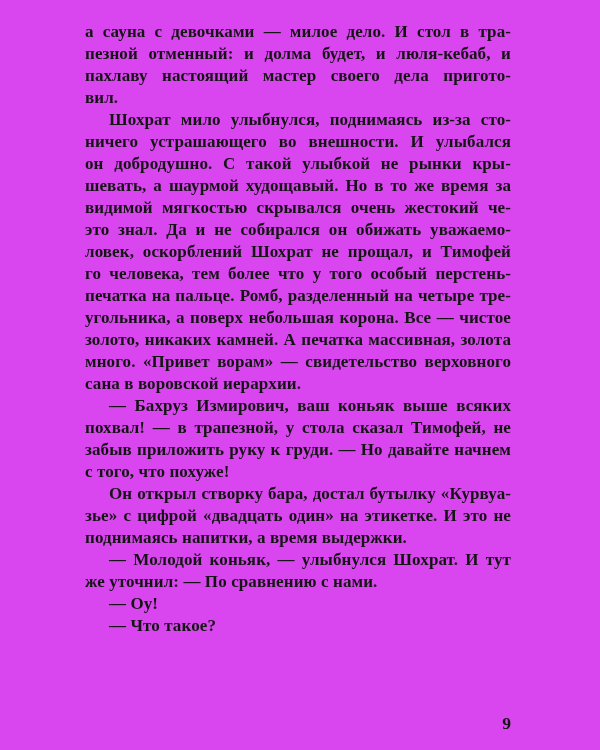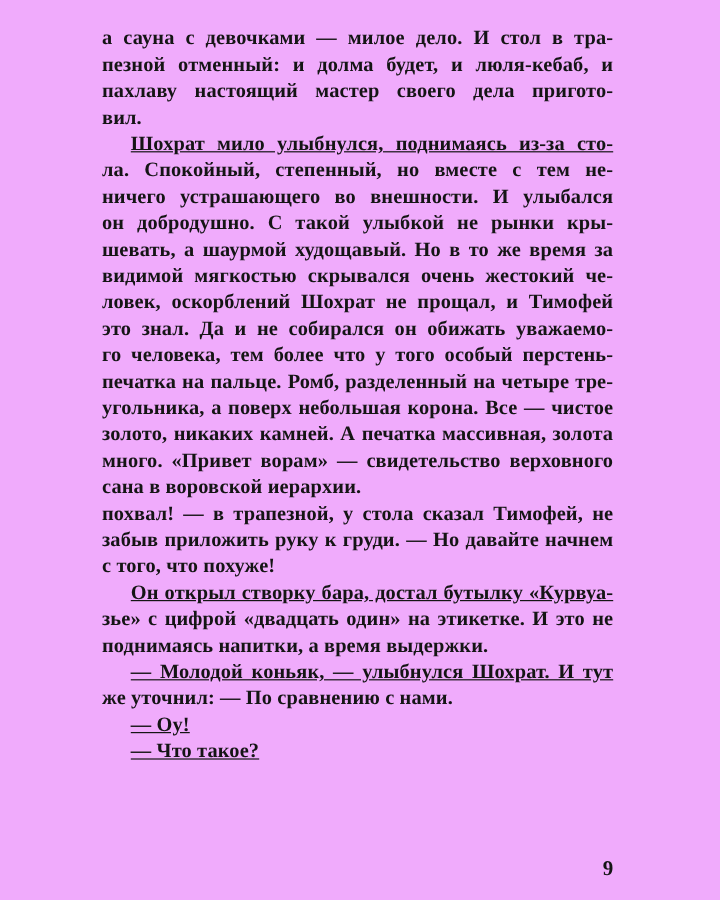--- a/index.html
+++ b/index.html
@@ -7,21 +7,21 @@
     padding: 0;
     width: 600px;
     height: 750px;
     background: #ffffff;
     overflow: hidden;
   }
   .book-page {
     position: relative;
     width: 600px;
     height: 750px;
-    background: #f0abfc;
+    background: #d946ef;
     color: #151515;
     font-family: "Liberation Serif", "DejaVu Serif", serif;
     font-weight: 600;
   }
   .text-col {
     position: absolute;
     left: 85px;
     top: 21px;
     width: 426px;
   }
@@ -33,21 +33,20 @@
     text-align: justify;
     text-align-last: justify;
     letter-spacing: 0.1px;
   }
   .line.noj {
     text-align: right;
     text-align-last: left;
   }
   .line.indent {
     text-indent: 24px;
-    text-decoration: underline;
   }
   .folio {
     position: absolute;
     left: 85px;
     top: 712px;
     width: 426px;
     text-align: right;
     font-size: 17.5px;
     line-height: 22px;
   }
@@ -55,33 +54,33 @@
 </head>
 <body>
 
 <div class="book-page">
   <div class="text-col" id="text-block">
       <div class="line">а сауна с девочками — милое дело. И стол в тра-</div>
       <div class="line">пезной отменный: и долма будет, и люля-кебаб, и</div>
       <div class="line">пахлаву настоящий мастер своего дела пригото-</div>
       <div class="line noj">вил.</div>
       <div class="line indent">Шохрат мило улыбнулся, поднимаясь из-за сто-</div>
-      <div class="line">ла. Спокойный, степенный, но вместе с тем не-</div>
       <div class="line">ничего устрашающего во внешности. И улыбался</div>
       <div class="line">он добродушно. С такой улыбкой не рынки кры-</div>
       <div class="line">шевать, а шаурмой худощавый. Но в то же время за</div>
       <div class="line">видимой мягкостью скрывался очень жестокий че-</div>
+      <div class="line">это знал. Да и не собирался он обижать уважаемо-</div>
       <div class="line">ловек, оскорблений Шохрат не прощал, и Тимофей</div>
-      <div class="line">это знал. Да и не собирался он обижать уважаемо-</div>
       <div class="line">го человека, тем более что у того особый перстень-</div>
       <div class="line">печатка на пальце. Ромб, разделенный на четыре тре-</div>
       <div class="line">угольника, а поверх небольшая корона. Все — чистое</div>
       <div class="line">золото, никаких камней. А печатка массивная, золота</div>
       <div class="line">много. «Привет ворам» — свидетельство верховного</div>
       <div class="line noj">сана в воровской иерархии.</div>
+      <div class="line indent">— Бахруз Измирович, ваш коньяк выше всяких</div>
       <div class="line">похвал! — в трапезной, у стола сказал Тимофей, не</div>
       <div class="line">забыв приложить руку к груди. — Но давайте начнем</div>
       <div class="line noj">с того, что похуже!</div>
       <div class="line indent">Он открыл створку бара, достал бутылку «Курвуа-</div>
       <div class="line">зье» с цифрой «двадцать один» на этикетке. И это не</div>
       <div class="line noj">поднимаясь напитки, а время выдержки.</div>
       <div class="line indent">— Молодой коньяк, — улыбнулся Шохрат. И тут</div>
       <div class="line noj">же уточнил: — По сравнению с нами.</div>
       <div class="line indent noj">— Оу!</div>
       <div class="line indent noj">— Что такое?</div>

